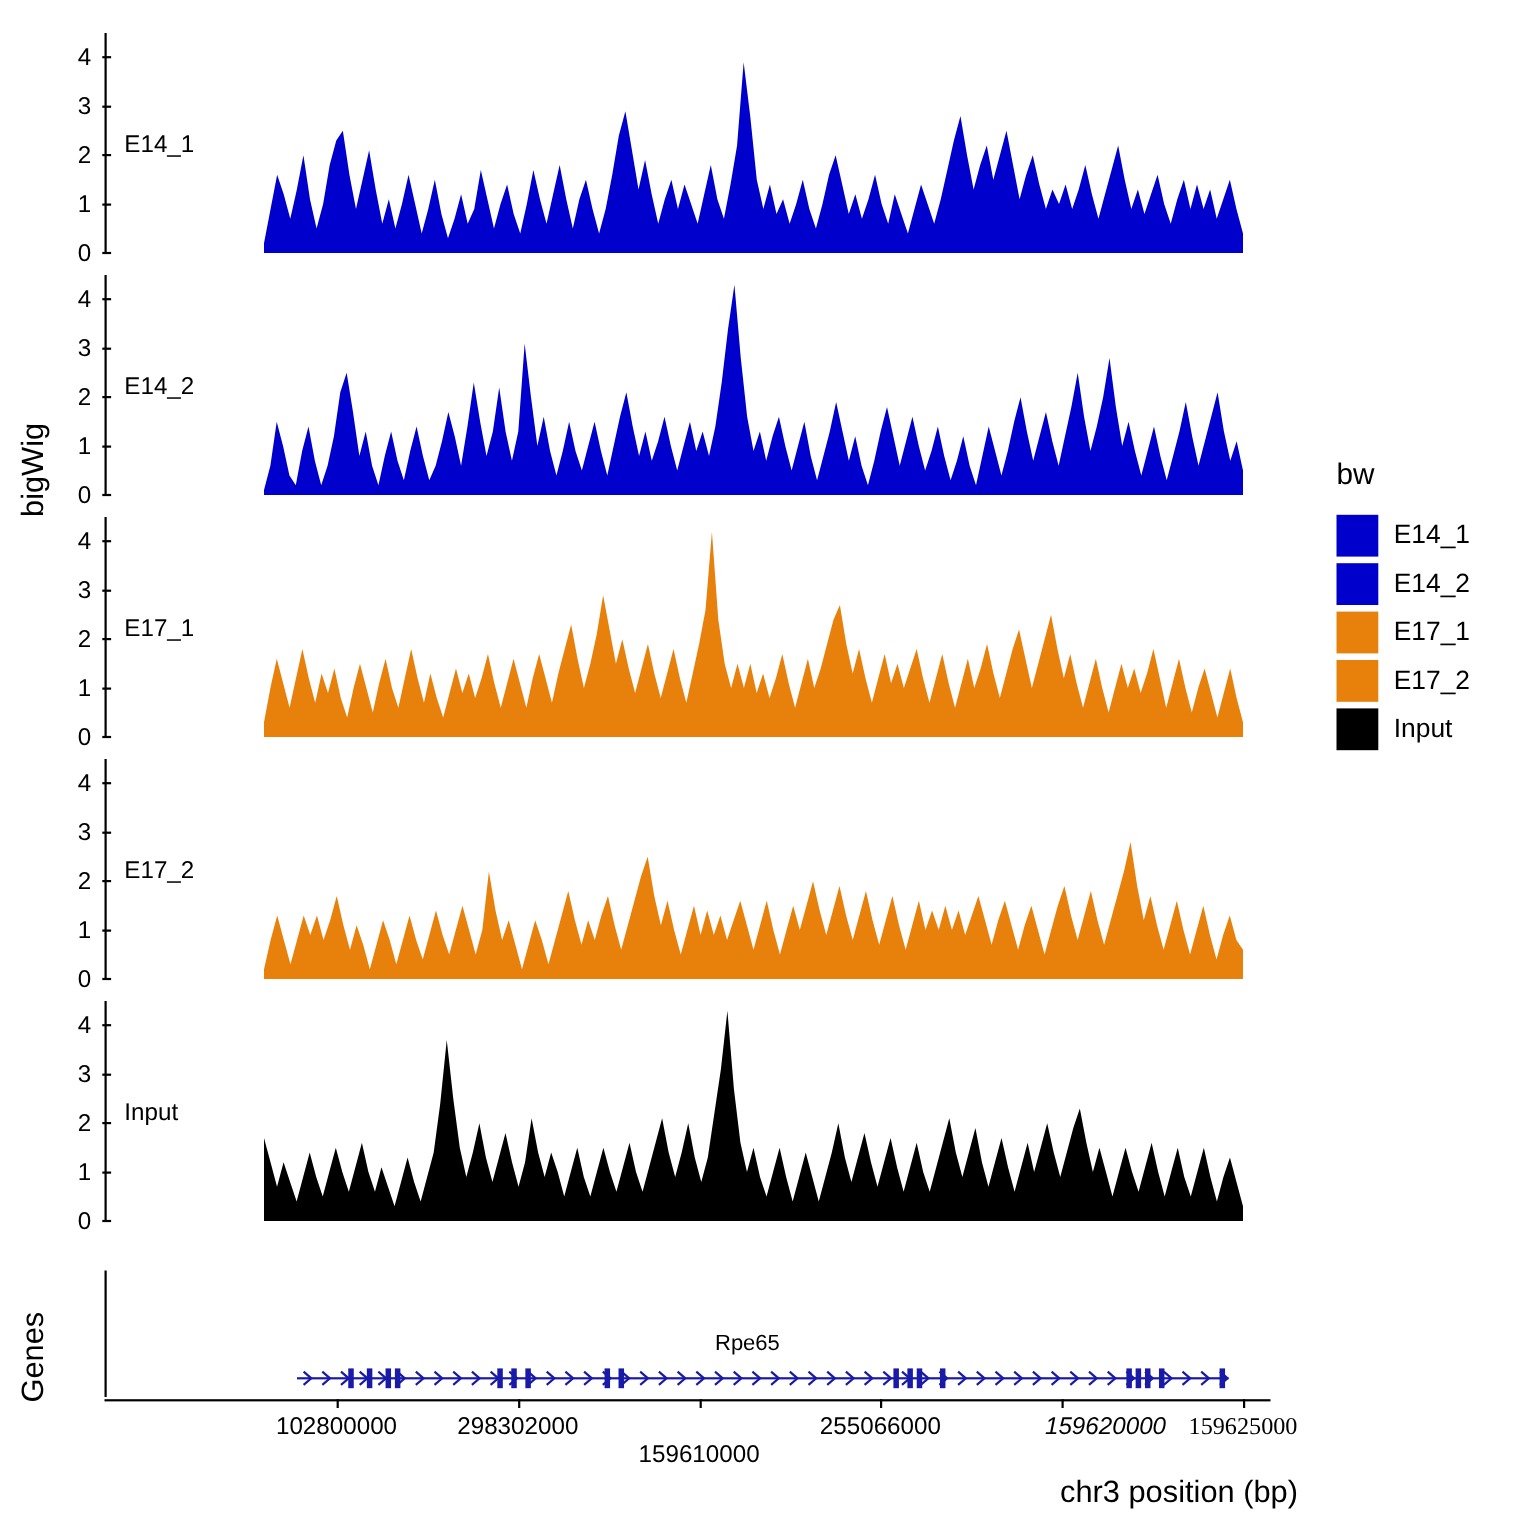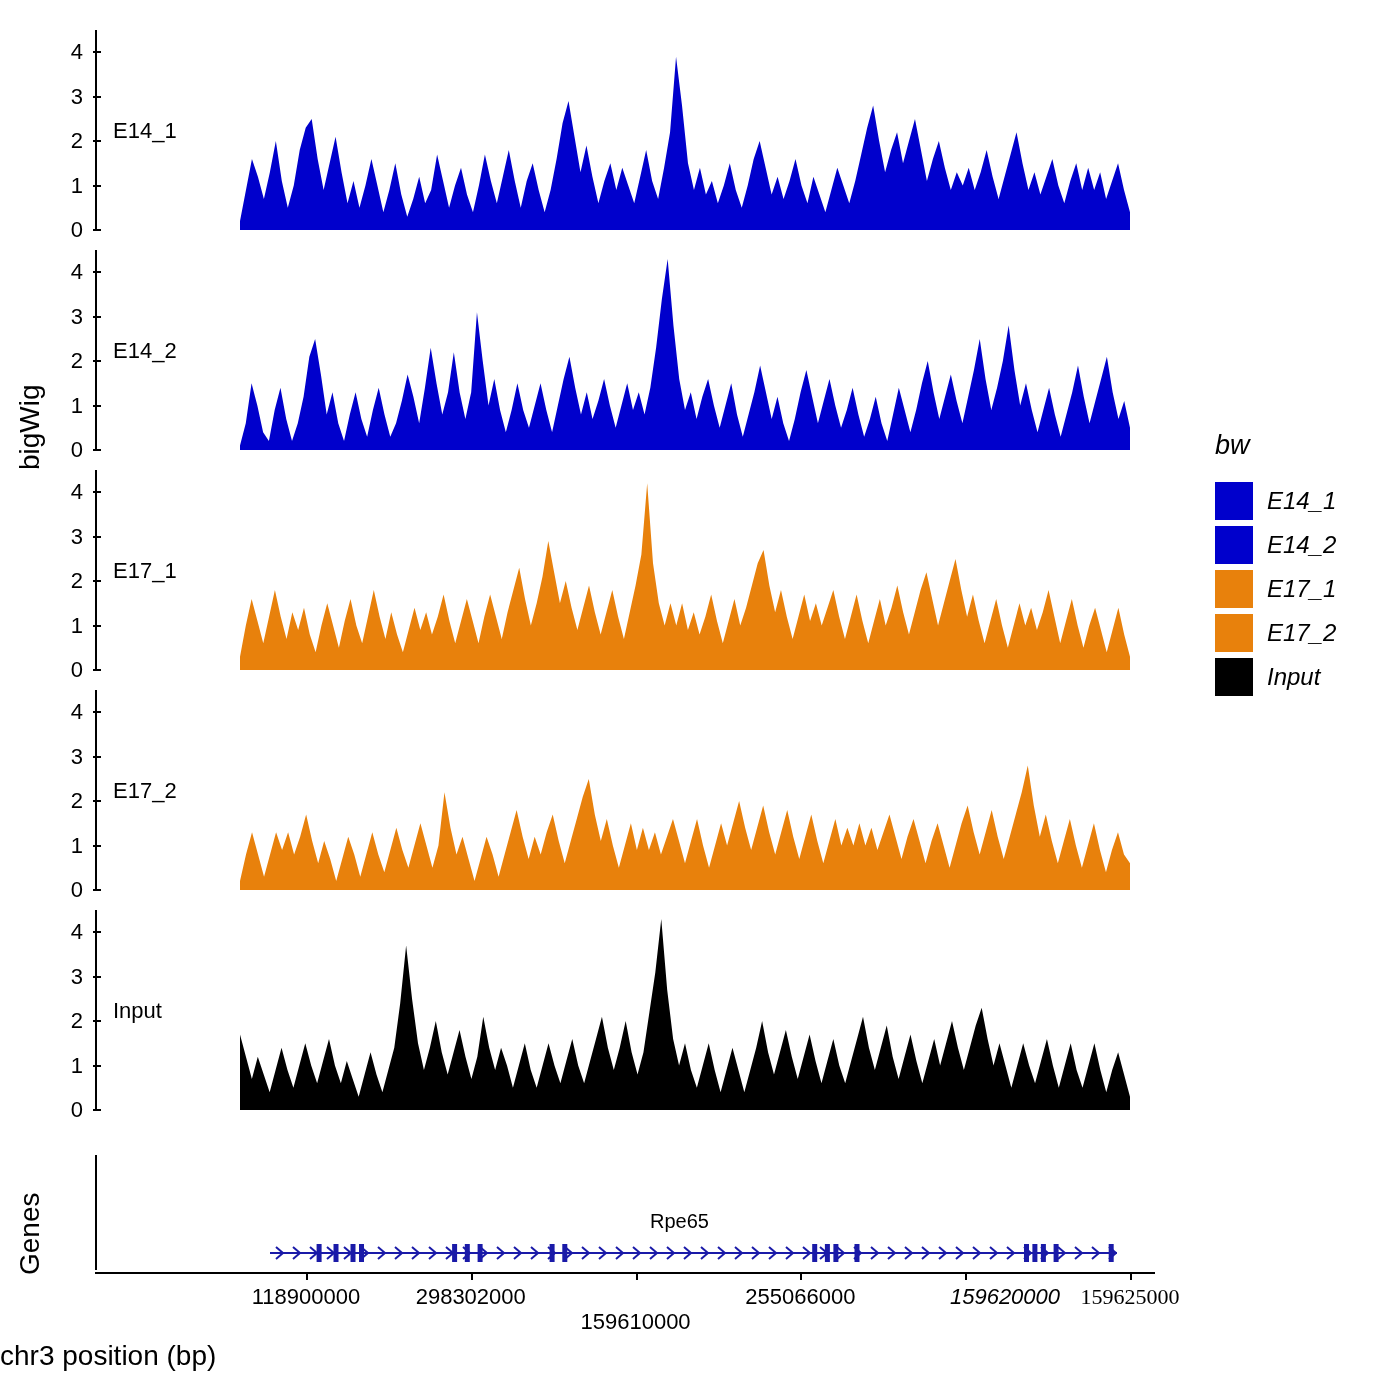--- a/index.html
+++ b/index.html
@@ -15,21 +15,21 @@
     position:absolute;left:14px;top:470px;
     font-size:28px;transform:rotate(-90deg);transform-origin:left top;
     white-space:nowrap;
   }
   .ylab-genes{
     position:absolute;left:14px;top:1275px;
     font-size:28px;transform:rotate(-90deg);transform-origin:left top;
     white-space:nowrap;
   }
   .xlab{
-    position:absolute;left:0;top:1340px;width:1180px;text-align:left;
+    position:absolute;left:0;top:1340px;width:1180px;text-align:right;
     font-size:28px;
   }
 
   
   .panel{position:absolute;left:95px;}
   .panel .axis-line{
     position:absolute;left:0;top:0;width:2px;height:100%;background:#000;
   }
   .tick{
     position:absolute;left:-2px;width:8px;height:2px;background:#000;
@@ -54,21 +54,21 @@
 
   
   #genes-panel{position:absolute;left:95px;top:1155px;width:1060px;height:115px;}
   #genes-panel .axis-line{position:absolute;left:0;top:0;width:2px;height:100%;background:#000;}
   #gene-label{
     position:absolute;font-size:20px;white-space:nowrap;
   }
   #gene-body{position:absolute;height:20px;}
 
   
-  #legend{position:absolute;left:1215px;top:430px;font-style:italic;}
+  #legend{position:absolute;left:1215px;top:416px;}
   #legend-title{font-size:27px;margin-bottom:18px;}
   .legend-row{display:flex;align-items:center;height:44px;}
   .legend-key{width:38px;height:38px;margin-right:14px;}
   .legend-label{font-size:24px;}
 </style>
 </head>
 <body>
 
 <div id="root">
 
@@ -159,21 +159,21 @@
         <div class="ticklabel" style="top: 22.2222px;">4</div>
         <div class="track-name" style="left: 18px; top: 88px;">Input</div>
         <svg class="wig" width="890" height="200" viewBox="0 0 890 200" preserveAspectRatio="none" style="left: 145px;">
           <polygon points="0,200 0.00,124.44 5.93,146.67 11.87,168.89 17.80,146.67 23.73,164.44 29.67,182.22 35.60,160.00 41.53,137.78 47.47,160.00 53.40,177.78 59.33,155.56 65.27,133.33 71.20,155.56 77.13,173.33 83.07,151.11 89.00,128.89 94.93,155.56 100.87,173.33 106.80,151.11 112.73,168.89 118.67,186.67 124.60,164.44 130.53,142.22 136.47,164.44 142.40,182.22 148.33,160.00 154.27,137.78 160.20,93.33 166.13,35.56 172.07,88.89 178.00,133.33 183.93,160.00 189.87,137.78 195.80,111.11 201.73,142.22 207.67,164.44 213.60,142.22 219.53,120.00 225.47,146.67 231.40,168.89 237.33,146.67 243.27,106.67 249.20,137.78 255.13,160.00 261.07,137.78 267.00,155.56 272.93,177.78 278.87,155.56 284.80,133.33 290.73,160.00 296.67,177.78 302.60,155.56 308.53,133.33 314.47,155.56 320.40,173.33 326.33,151.11 332.27,128.89 338.20,155.56 344.13,173.33 350.07,151.11 356.00,128.89 361.93,106.67 367.87,137.78 373.80,160.00 379.73,137.78 385.67,111.11 391.60,142.22 397.53,164.44 403.47,142.22 409.40,102.22 415.33,62.22 421.27,8.89 427.20,80.00 433.13,128.89 439.07,155.56 445.00,133.33 450.93,160.00 456.87,177.78 462.80,155.56 468.73,133.33 474.67,160.00 480.60,182.22 486.53,160.00 492.47,137.78 498.40,160.00 504.33,182.22 510.27,160.00 516.20,137.78 522.13,111.11 528.07,142.22 534.00,164.44 539.93,142.22 545.87,120.00 551.80,146.67 557.73,168.89 563.67,146.67 569.60,124.44 575.53,151.11 581.47,173.33 587.40,151.11 593.33,128.89 599.27,155.56 605.20,173.33 611.13,151.11 617.07,128.89 623.00,106.67 628.93,137.78 634.87,160.00 640.80,137.78 646.73,115.56 652.67,146.67 658.60,168.89 664.53,146.67 670.47,124.44 676.40,151.11 682.33,173.33 688.27,151.11 694.20,128.89 700.13,155.56 706.07,133.33 712.00,111.11 717.93,137.78 723.87,160.00 729.80,137.78 735.73,115.56 741.67,97.78 747.60,128.89 753.53,155.56 759.47,133.33 765.40,155.56 771.33,177.78 777.27,155.56 783.20,133.33 789.13,155.56 795.07,173.33 801.00,151.11 806.93,128.89 812.87,155.56 818.80,177.78 824.73,155.56 830.67,133.33 836.60,160.00 842.53,177.78 848.47,155.56 854.40,133.33 860.33,160.00 866.27,182.22 872.20,160.00 878.13,142.22 884.07,164.44 890.00,186.67 890,200" fill="#000000"></polygon>
         </svg>
       </div>
     </div>
 
   <div id="xaxis">
       <div class="xtick" style="left: 210.926px;"></div>
-      <div class="xticklabel" style="left: 210.926px;">118900000</div>
+      <div class="xticklabel" style="left: 210.926px;">102800000</div>
       <div class="xtick" style="left: 375.741px;"></div>
       <div class="xticklabel" style="left: 375.741px;">298302000</div>
       <div class="xtick" style="left: 540.556px;"></div>
       <div class="xticklabel" style="left: 540.556px; margin-top: 25px;">159610000</div>
       <div class="xtick" style="left: 705.37px;"></div>
       <div class="xticklabel" style="left: 705.37px;">255066000</div>
       <div class="xtick" style="left: 870.185px;"></div>
       <div class="xticklabel" style="left: 910px; font-style: italic;">159620000</div>
       <div class="xtick" style="left: 1035px;"></div>
       <div class="xticklabel" style="left: 1035px; font-family: Liberation Serif, serif;">159625000</div>

